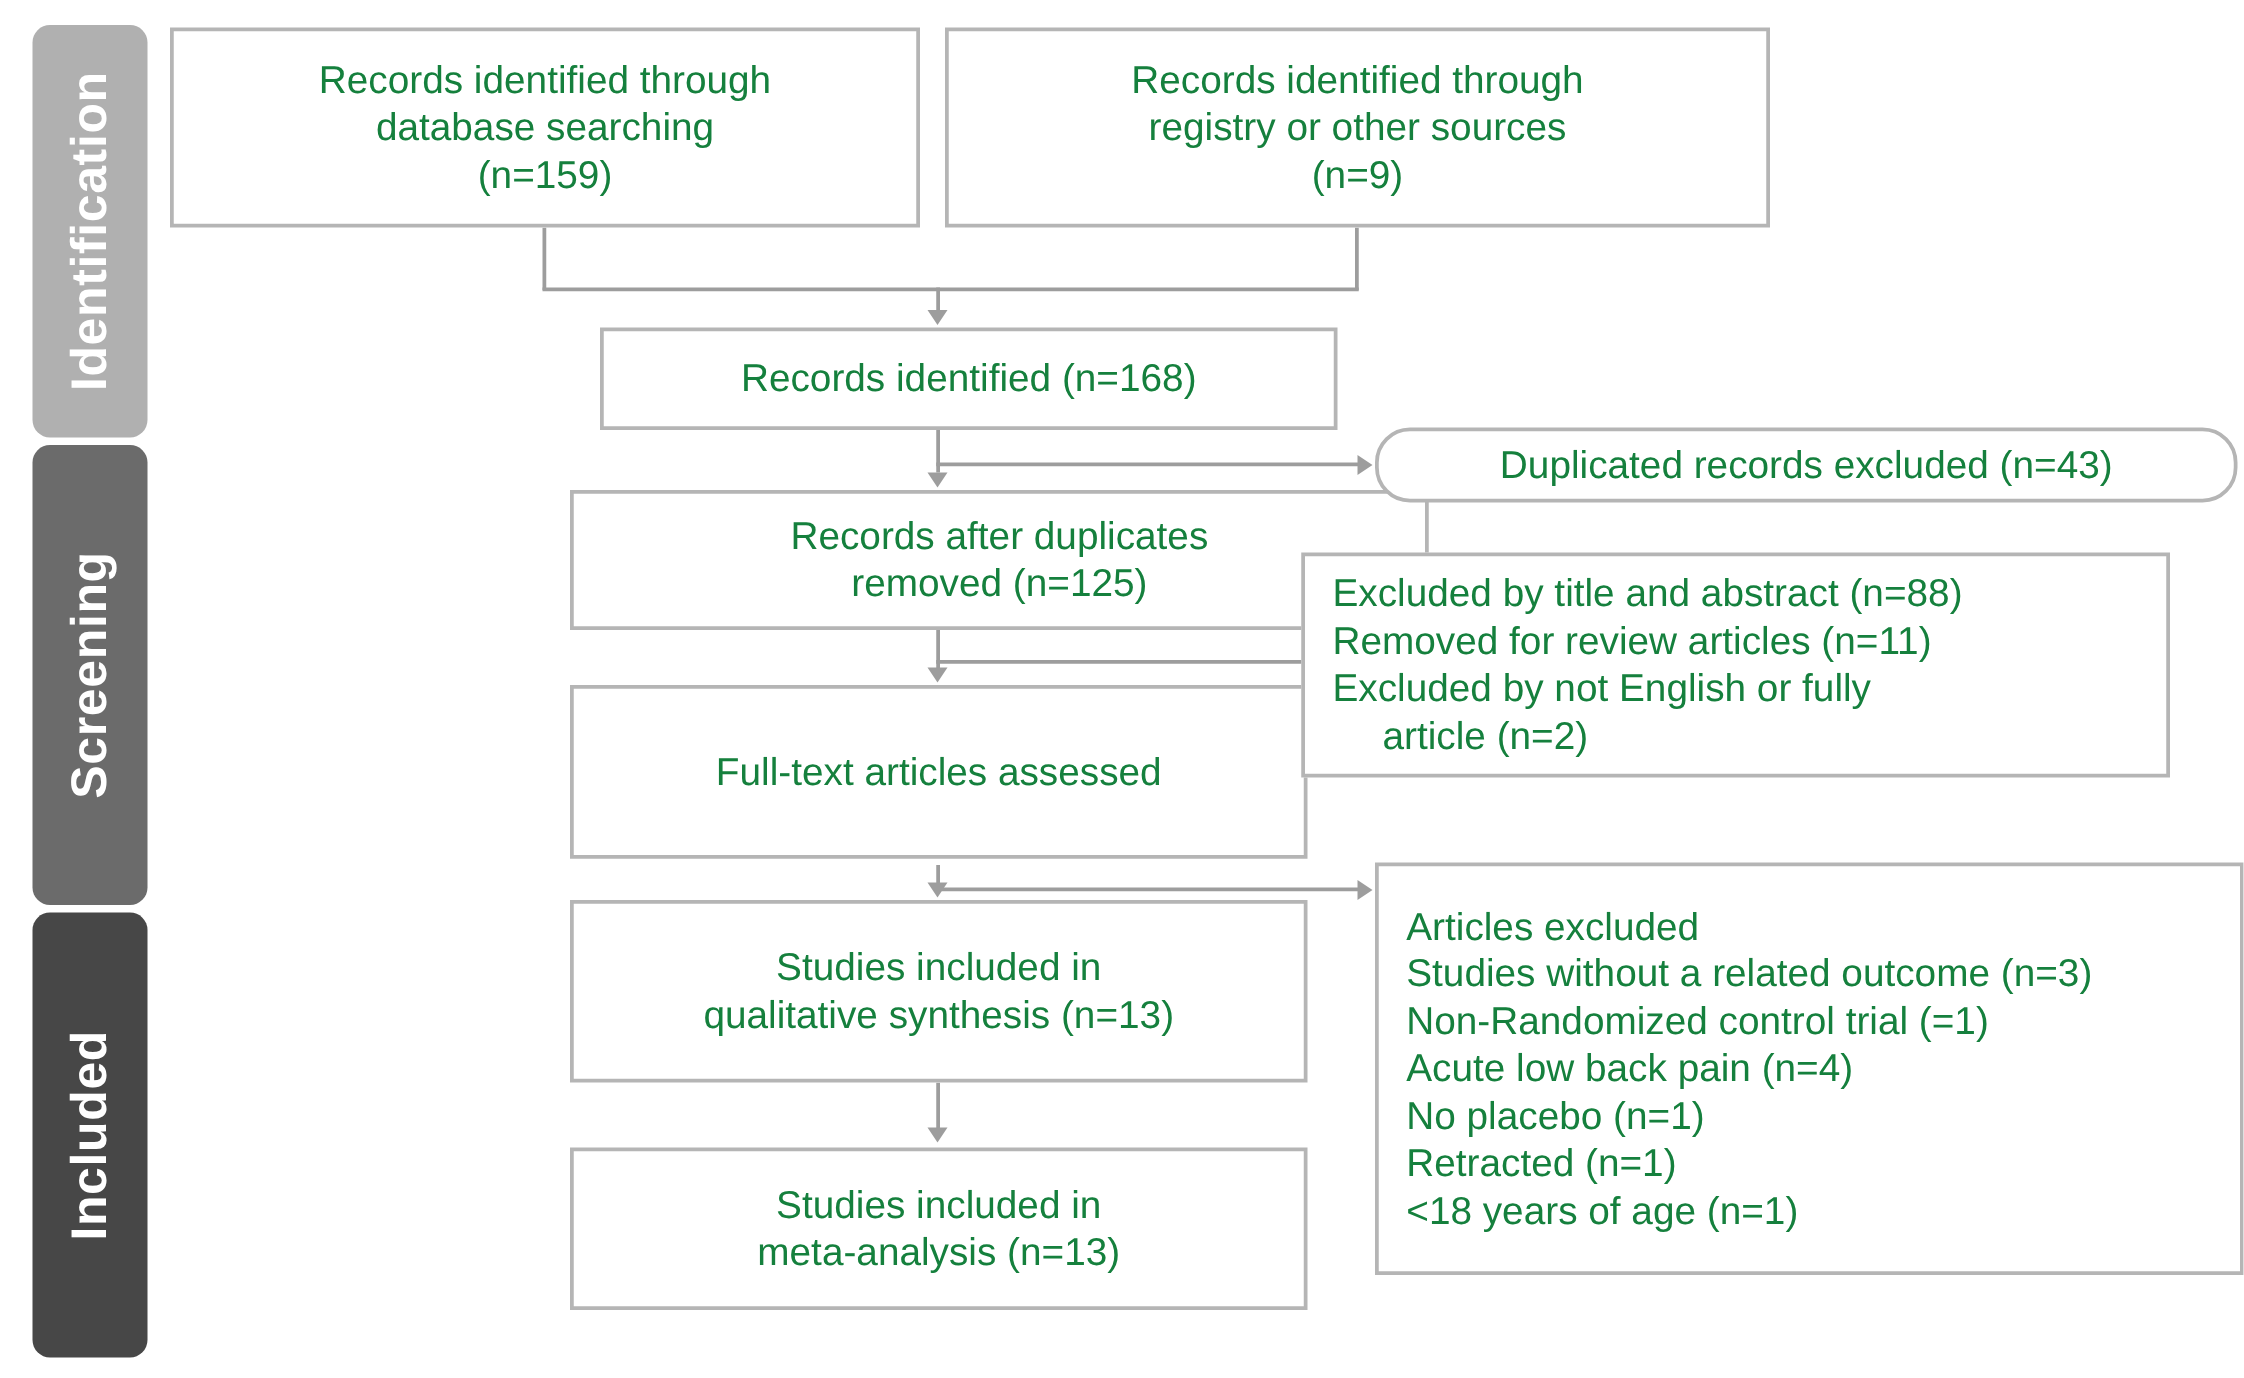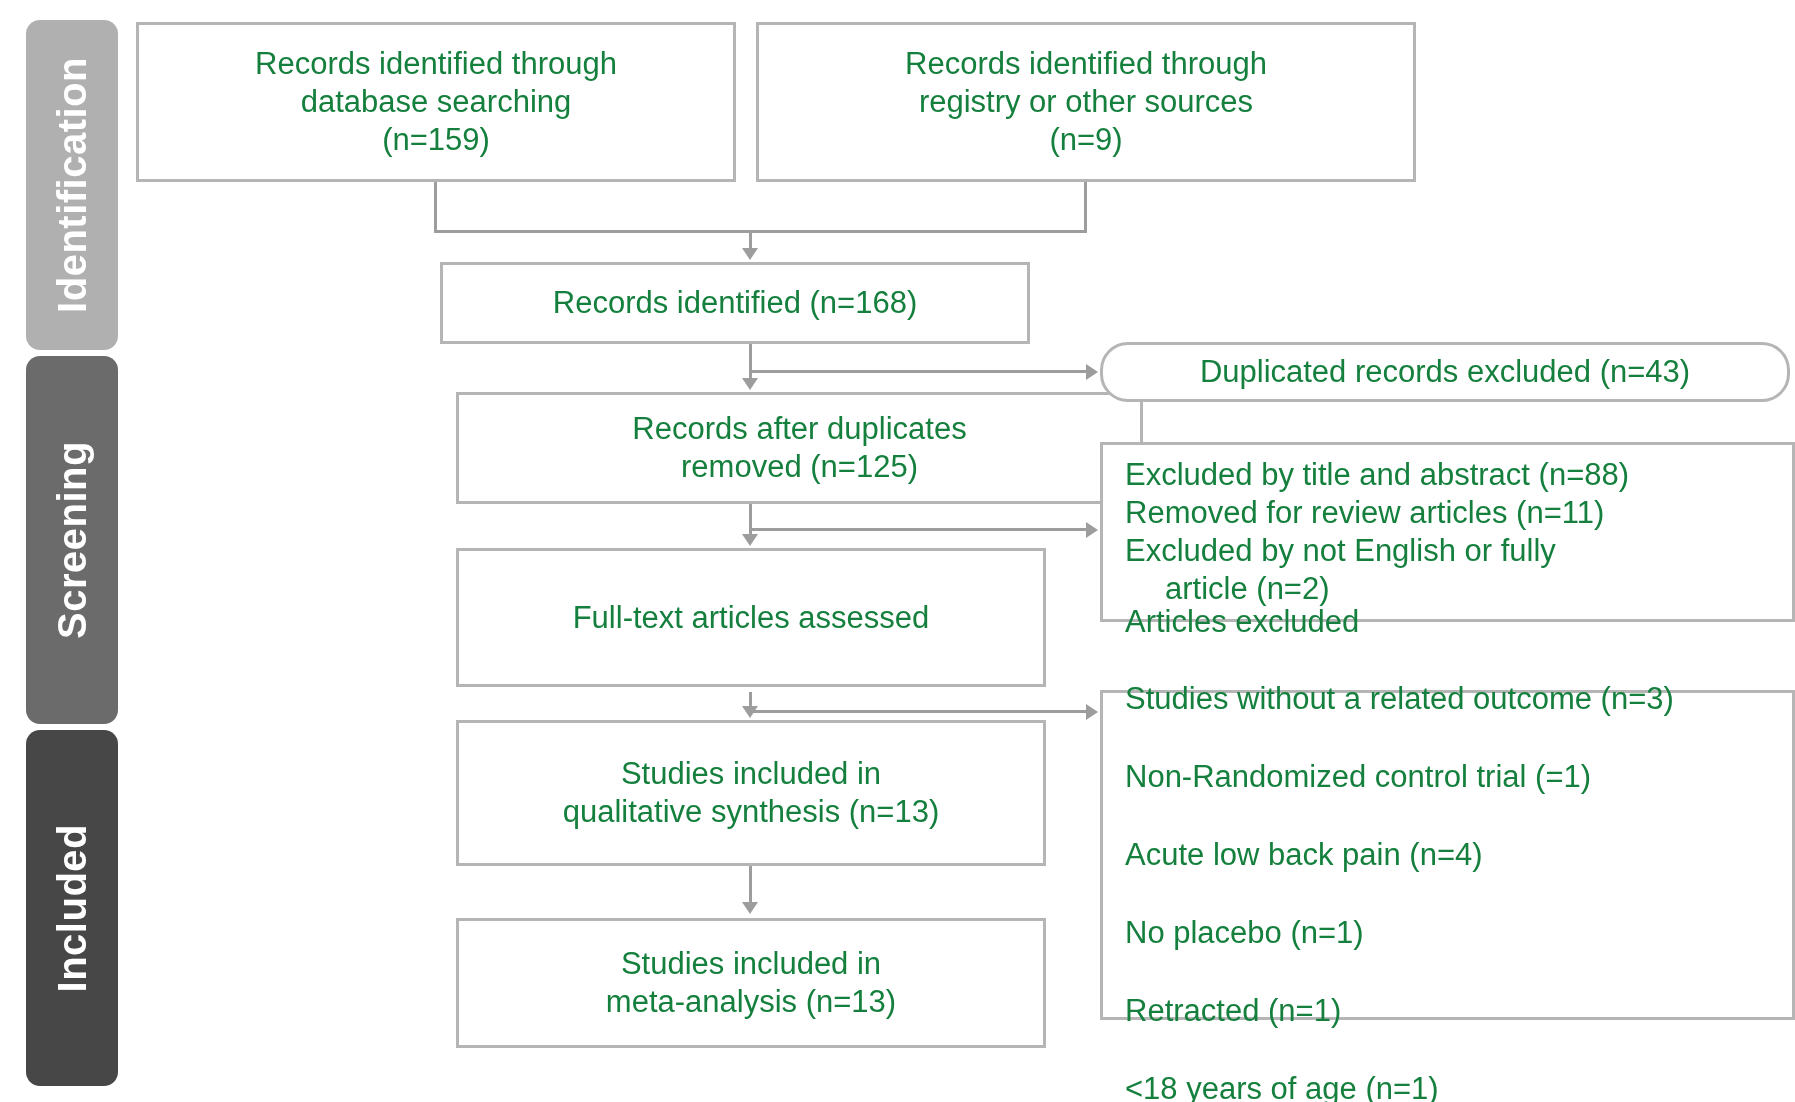--- a/index.html
+++ b/index.html
@@ -55,30 +55,30 @@
   }
   .box.center{align-items:center;text-align:center;}
   .box.left{align-items:flex-start;text-align:left;padding-left:22px;}
   .box .ln{display:block;white-space:pre;}
   .box .ln.indent{padding-left:40px;}
 
   
   #box-db-search     {left:136px;  top:22px;  width:600px; height:160px;}
   #box-registry      {left:756px;  top:22px;  width:660px; height:160px;}
   
-  #box-records-id    {left:440px;  top:262px; width:590px; height:82px;text-align:center;}
+  #box-records-id    {left:480px;  top:262px; width:590px; height:82px;text-align:center;}
   #box-after-dups    {left:456px;  top:392px; width:687px; height:112px;}
   #box-fulltext      {left:456px;  top:548px; width:590px; height:139px;}
   #box-qualitative   {left:456px;  top:720px; width:590px; height:146px;}
   #box-meta          {left:456px;  top:918px; width:590px; height:130px;}
   
   #box-dup-excluded  {left:1100px; top:342px; width:690px; height:60px;border-radius:28px;}
-  #box-excl-screen   {left:1100px; top:442px; width:695px; height:180px;}
+  #box-excl-screen   {left:1041px; top:442px; width:695px; height:180px;}
   #box-excl-articles {left:1100px; top:690px; width:695px; height:330px;}
-  #box-excl-articles{padding-top:6px;padding-bottom:6px;gap:40px;}
+  #box-excl-articles{padding-top:6px;padding-bottom:6px;}
   #box-excl-screen{padding-top:4px;padding-bottom:4px;}
 
   
   .ln-v,.ln-h{position:absolute;background:#9d9d9d;}
   .ln-v{width:3px;}
   .ln-h{height:3px;}
   .arrow-down{
     position:absolute;
     width:0;height:0;
     border-left:8px solid transparent;

